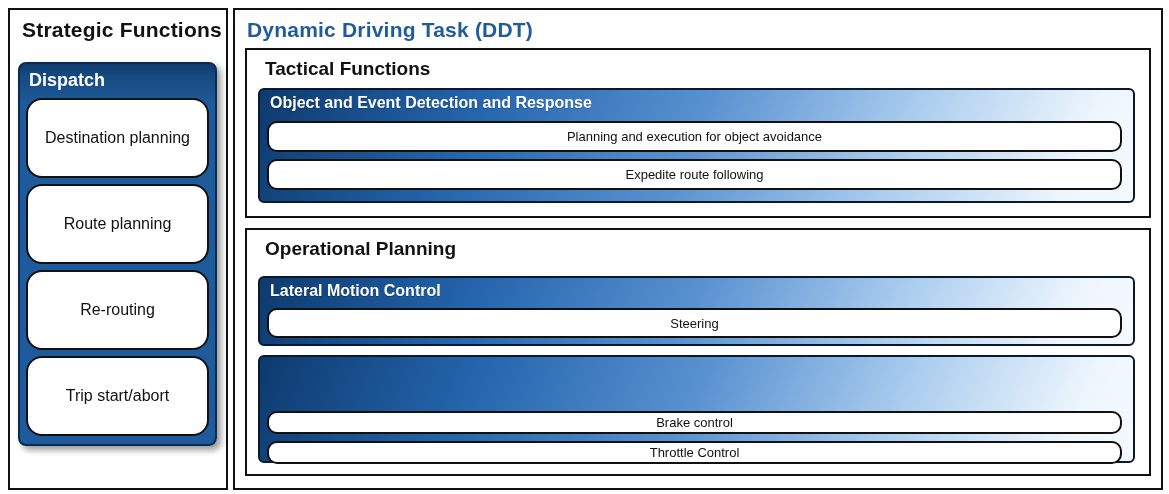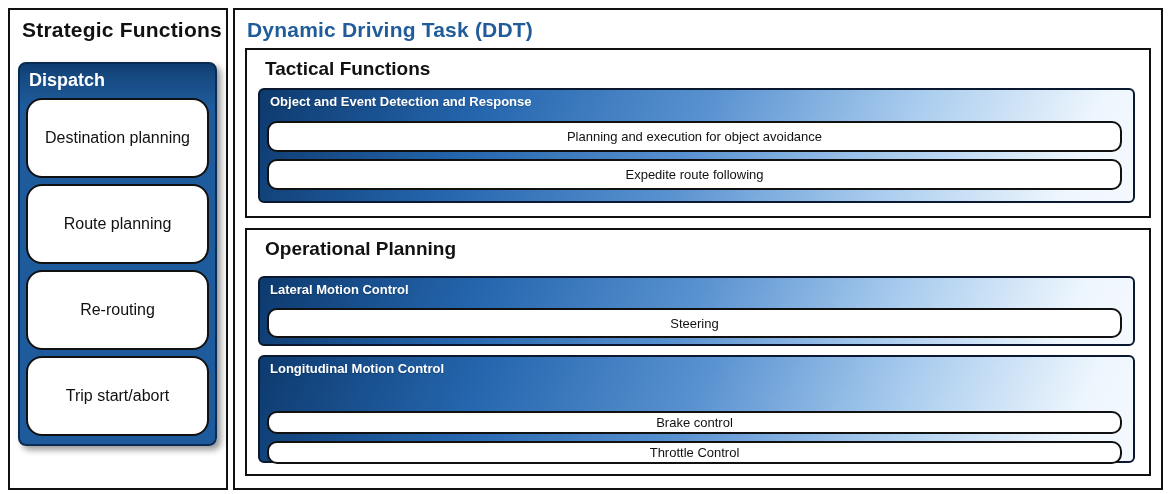--- a/index.html
+++ b/index.html
@@ -32,21 +32,21 @@
   
   .section { position:absolute; left:10px; width:906px; border:2px solid #111; background:#fff; }
   #section-tactical { top:38px; height:170px; }
   #section-operational { top:218px; height:248px; }
   .section-label { padding:8px 10px 0 18px; font-size:19px; font-weight:600; white-space:nowrap; }
 
   .grad-box { position:absolute; left:11px; width:877px;
     border:2px solid #0a1930; border-radius:6px;
     background:linear-gradient(113deg, #0d3a6e 0%, #2566ae 25%, #5b93d1 50%,
       #a9ccee 72%, #eef6fd 92%, #f4f9fe 100%); }
-  .grad-label { padding:4px 26px 0 10px; color:#fff; font-size:13px; font-weight:700;
+  .grad-label { padding:4px 26px 0 10px; color:#fff; font-size:16px; font-weight:700;
     white-space:nowrap; text-shadow:0 1px 1px rgba(0,0,0,0.25); }
   .grad-items { position:absolute; left:7px; right:11px; top:30px; bottom:8px;
     display:flex; flex-direction:column; gap:7px; }
   .func-item { flex:1; background:#fff; border:2px solid #111; border-radius:10px;
     display:flex; align-items:center; justify-content:center;
     font-size:13px; text-align:center; padding:2px 18px; }
 
   #oedr-box { top:38px; height:115px; }
   #oedr-box .grad-items { top:31px; bottom:11px; }
   #lateral-box { top:46px; height:70px; }
@@ -92,21 +92,20 @@
       <div class="section-label">Operational Planning</div>
 
       <div class="grad-box" id="lateral-box">
         <div class="grad-label">Lateral Motion Control</div>
         <div class="grad-items">
           <div class="func-item">Steering</div>
         </div>
       </div>
 
       <div class="grad-box" id="longitudinal-box">
-        <div class="grad-label">Longitudinal Motion Control</div>
         <div class="grad-items">
           <div class="func-item">Brake control</div>
           <div class="func-item">Throttle Control</div>
         </div>
       </div>
     </div>
   </div>
 
 </div>
 

